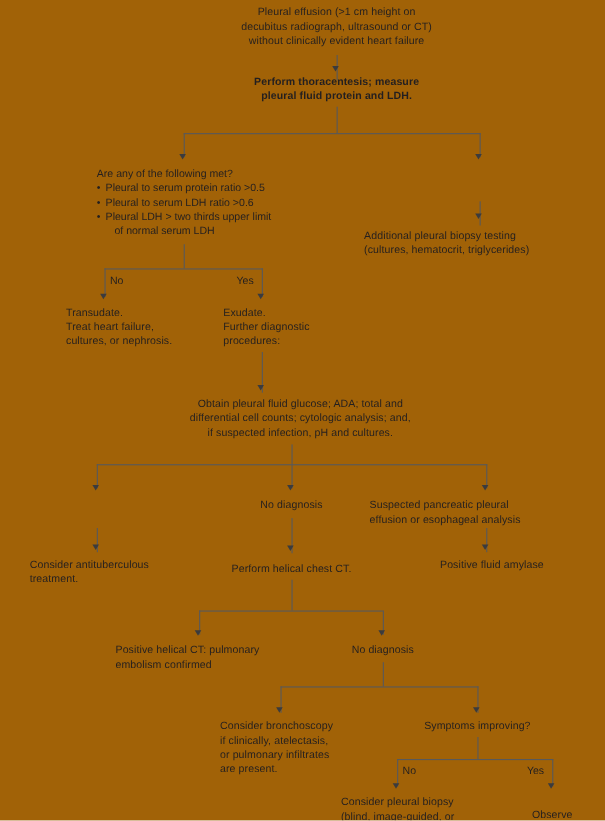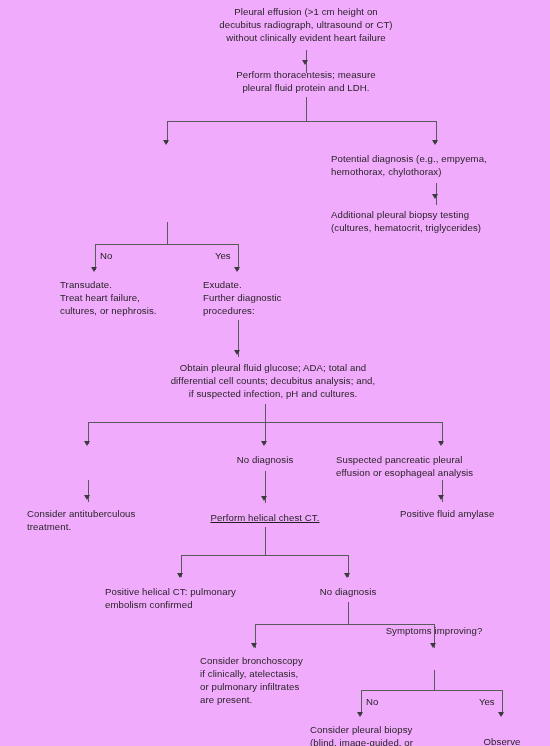--- a/index.html
+++ b/index.html
@@ -8,21 +8,21 @@
     background: #ffffff;
   }
   body {
     font-family: "Liberation Sans", sans-serif;
     color: #231f20;
   }
   #chart {
     position: relative;
     width: 550px;
     height: 746px;
-    background: #f0abfc;
+    background: #a16207;
     overflow: hidden;
   }
   .node {
     position: absolute;
     font-size: 9.6px;
     line-height: 13.1px;
     color: #231f20;
     white-space: pre-wrap;
     letter-spacing: 0.01em;
   }
@@ -85,33 +85,40 @@
 
 <div id="chart">
 
   <div class="node center" style="left:176px; top:5px; width:260px;">Pleural effusion (&gt;1 cm height on
 decubitus radiograph, ultrasound or CT)
 without clinically evident heart failure</div>
 
   <div class="vline" style="left:306px; top:50px; height:23px;"></div>
   <div class="arrowhead" style="left:302px; top:60px;"></div>
 
-  <div class="node center" style="left:186px; top:68px; width:240px;">Perform thoracentesis; measure
+  <div class="node center" style="left:186px; top:68px; width:240px;font-weight:bold;">Perform thoracentesis; measure
 pleural fluid protein and LDH.</div>
 
   <div class="vline" style="left:306px; top:97px; height:24px;"></div>
   <div class="hline" style="left:167px; top:121px; width:270px;"></div>
   <div class="vline" style="left:167px; top:121px; height:22px;"></div>
   <div class="arrowhead" style="left:163px; top:140px;"></div>
   <div class="vline" style="left:436px; top:121px; height:22px;"></div>
   <div class="arrowhead" style="left:432px; top:140px;"></div>
 
-
-  <div class="node left" style="left:331px; top:152px; width:215px;">Potential diagnosis (e.g., empyema,
-hemothorax, chylothorax)</div>
+  <div class="bullets" style="left:88px; top:152px; width:200px;">
+    <span class="hdr">Are any of the following met?</span>
+    <ul>
+      <li>Pleural to serum protein ratio &gt;0.5</li>
+      <li>Pleural to serum LDH ratio &gt;0.6</li>
+      <li style="white-space:pre-wrap;">Pleural LDH &gt; two thirds upper limit
+   of normal serum LDH</li>
+    </ul>
+  </div>
+
 
   <div class="vline" style="left:436px; top:183px; height:22px;"></div>
   <div class="arrowhead" style="left:432px; top:194px;"></div>
 
   <div class="node left" style="left:331px; top:208px; width:215px;">Additional pleural biopsy testing
 (cultures, hematocrit, triglycerides)</div>
 
   <div class="vline" style="left:167px; top:222px; height:22px;"></div>
   <div class="hline" style="left:95px; top:244px; width:144px;"></div>
   <div class="vline" style="left:95px; top:244px; height:26px;"></div>
@@ -127,21 +134,21 @@
 cultures, or nephrosis.</div>
 
   <div class="node left" style="left:203px; top:278px; width:130px;">Exudate.
 Further diagnostic
 procedures:</div>
 
   <div class="vline" style="left:238px; top:320px; height:37px;"></div>
   <div class="arrowhead" style="left:234px; top:350px;"></div>
 
   <div class="node center" style="left:128px; top:361px; width:290px;">Obtain pleural fluid glucose; ADA; total and
-differential cell counts; decubitus analysis; and,
+differential cell counts; cytologic analysis; and,
 if suspected infection, pH and cultures.</div>
 
   <div class="vline" style="left:265px; top:404px; height:18px;"></div>
   <div class="hline" style="left:88px; top:422px; width:355px;"></div>
   <div class="vline" style="left:88px; top:422px; height:22px;"></div>
   <div class="arrowhead" style="left:84px; top:441px;"></div>
   <div class="vline" style="left:265px; top:422px; height:22px;"></div>
   <div class="arrowhead" style="left:261px; top:441px;"></div>
   <div class="vline" style="left:442px; top:422px; height:22px;"></div>
   <div class="arrowhead" style="left:438px; top:441px;"></div>
@@ -157,21 +164,21 @@
 
   <div class="vline" style="left:265px; top:471px; height:32px;"></div>
   <div class="arrowhead" style="left:261px; top:496px;"></div>
 
   <div class="vline" style="left:442px; top:480px; height:22px;"></div>
   <div class="arrowhead" style="left:438px; top:495px;"></div>
 
   <div class="node left" style="left:27px; top:507px; width:160px;">Consider antituberculous
 treatment.</div>
 
-  <div class="node center" style="left:195px; top:511px; width:140px;text-decoration:underline;">Perform helical chest CT.</div>
+  <div class="node center" style="left:195px; top:511px; width:140px;">Perform helical chest CT.</div>
 
   <div class="node left" style="left:400px; top:507px; width:150px;">Positive fluid amylase</div>
 
   <div class="vline" style="left:265px; top:527px; height:28px;"></div>
   <div class="hline" style="left:181px; top:555px; width:167px;"></div>
   <div class="vline" style="left:181px; top:555px; height:22px;"></div>
   <div class="arrowhead" style="left:177px; top:573px;"></div>
   <div class="vline" style="left:348px; top:555px; height:22px;"></div>
   <div class="arrowhead" style="left:344px; top:573px;"></div>
 
@@ -185,21 +192,21 @@
   <div class="vline" style="left:255px; top:624px; height:24px;"></div>
   <div class="arrowhead" style="left:251px; top:643px;"></div>
   <div class="vline" style="left:434px; top:624px; height:24px;"></div>
   <div class="arrowhead" style="left:430px; top:643px;"></div>
 
   <div class="node left" style="left:200px; top:654px; width:170px;">Consider bronchoscopy
 if clinically, atelectasis,
 or pulmonary infiltrates
 are present.</div>
 
-  <div class="node center" style="left:369px; top:624px; width:130px;">Symptoms improving?</div>
+  <div class="node center" style="left:369px; top:654px; width:130px;">Symptoms improving?</div>
 
   <div class="vline" style="left:434px; top:670px; height:20px;"></div>
   <div class="hline" style="left:361px; top:690px; width:142px;"></div>
   <div class="vline" style="left:361px; top:690px; height:25px;"></div>
   <div class="arrowhead" style="left:357px; top:712px;"></div>
   <div class="vline" style="left:502px; top:690px; height:25px;"></div>
   <div class="arrowhead" style="left:498px; top:712px;"></div>
 
   <div class="edgelabel" style="left:366px; top:696px;">No</div>
   <div class="edgelabel" style="left:479px; top:696px;">Yes</div>

